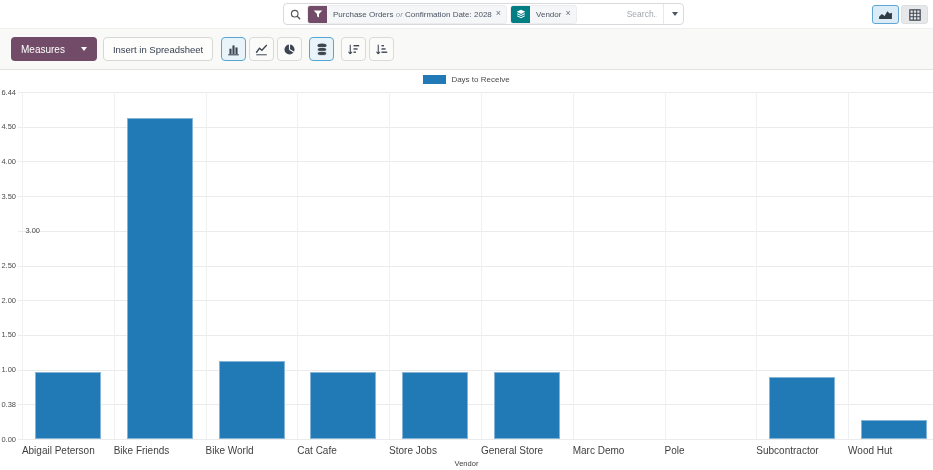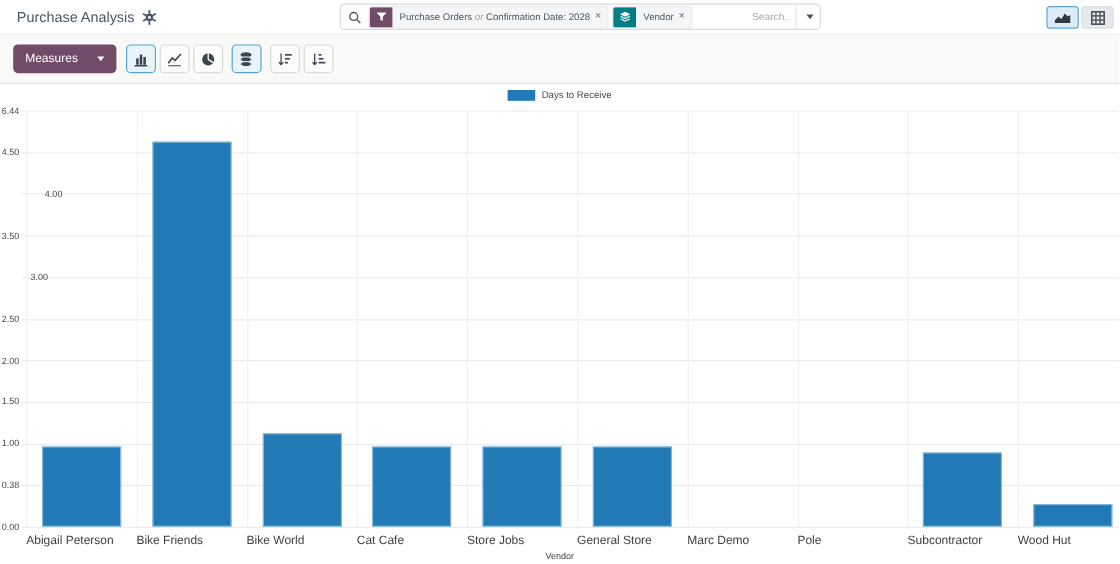--- a/index.html
+++ b/index.html
@@ -65,37 +65,20 @@
   .ylabel{position:absolute;left:0;width:16px;text-align:right;font-size:7.5px;color:#4a4a4a;line-height:9px;}
   .bar{position:absolute;border:1px solid rgba(255,255,255,0.45);box-sizing:border-box;cursor:pointer;}
   .xlabel{position:absolute;width:92px;top:375px;text-align:left;font-size:10px;color:#3f3f3f;white-space:nowrap;}
   .xtitle{position:absolute;top:389px;left:0;right:0;text-align:center;font-size:7.5px;color:#3f3f3f;}
   .ico{display:block;}
 </style>
 </head>
 <body>
 
 <div class="header">
-  <div class="title-wrap">
-    <span class="page-title">Purchase Analysis</span>
-    <span class="gear-btn">
-      <svg class="ico" width="13" height="13" viewBox="0 0 14 14">
-        <g fill="#4b5563">
-          <circle cx="7" cy="7" r="3.4"></circle>
-          <rect x="6.2" y="0.4" width="1.6" height="3.2"></rect>
-          <rect x="6.2" y="0.4" width="1.6" height="3.2" transform="rotate(60 7 7)"></rect>
-          <rect x="6.2" y="0.4" width="1.6" height="3.2" transform="rotate(120 7 7)"></rect>
-          <rect x="6.2" y="0.4" width="1.6" height="3.2" transform="rotate(180 7 7)"></rect>
-          <rect x="6.2" y="0.4" width="1.6" height="3.2" transform="rotate(240 7 7)"></rect>
-          <rect x="6.2" y="0.4" width="1.6" height="3.2" transform="rotate(300 7 7)"></rect>
-        </g>
-        <circle cx="7" cy="7" r="1.3" fill="#fff"></circle>
-      </svg>
-    </span>
-  </div>
 
   <div class="searchbar">
     <span class="mag">
       <svg class="ico" width="11" height="11" viewBox="0 0 14 14">
         <circle cx="6" cy="6" r="4.2" fill="none" stroke="#555" stroke-width="1.4"></circle>
         <path d="M9.2 9.2 L13 13" stroke="#555" stroke-width="1.6"></path>
       </svg>
     </span>
 
     <div class="facet">
@@ -145,20 +128,23 @@
         <path d="M1 5 H13 M1 9 H13 M5 1 V13 M9 1 V13" stroke="#3d4551" stroke-width="1.2"></path>
       </svg>
     </span>
   </div>
 </div>
 
 <div class="toolbar">
   <button class="btn-measures">
     <span>Measures</span>
     <span class="tri-down tri" style="border-top-color:#fff;border-left-width:3px;border-right-width:3px;border-top-width:4px;"></span>
+  </button>
+  <button class="btn-insert">
+    <span>Insert in Spreadsheet</span>
   </button>
 
   <div class="icon-btns">
     <span class="ibtn sel">
       <svg class="ico" width="13" height="13" viewBox="0 0 16 16">
         <path d="M1.5 14.5 H14.5" stroke="#3d4551" stroke-width="1.4"></path>
         <rect x="3" y="7" width="2.6" height="6.5" fill="#3d4551"></rect>
         <rect x="6.7" y="3" width="2.6" height="10.5" fill="#3d4551"></rect>
         <rect x="10.4" y="5.5" width="2.6" height="8" fill="#3d4551"></rect>
       </svg>
@@ -220,21 +206,21 @@
       <div class="ylabel" style="top: 260.4px;">1.50</div>
       <div class="gridline-h" style="top: 230.2px;"></div>
       <div class="ylabel" style="top: 225.7px;">2.00</div>
       <div class="gridline-h" style="top: 195.5px;"></div>
       <div class="ylabel" style="top: 191px;">2.50</div>
       <div class="gridline-h" style="top: 160.8px;"></div>
       <div class="ylabel" style="top: 156.3px; padding-left: 24px;">3.00</div>
       <div class="gridline-h" style="top: 126.1px;"></div>
       <div class="ylabel" style="top: 121.6px;">3.50</div>
       <div class="gridline-h" style="top: 91.4px;"></div>
-      <div class="ylabel" style="top: 86.9px; margin-left: 36px;">4.00</div>
+      <div class="ylabel" style="top: 86.9px;">4.00</div>
       <div class="gridline-h" style="top: 56.7px;"></div>
       <div class="ylabel" style="top: 52.2px;">4.50</div>
       <div class="gridline-h" style="top: 22px;"></div>
       <div class="ylabel" style="top: 17.5px;">6.44</div>
       <div class="gridline-v" style="left: 22px;"></div>
       <div class="gridline-v" style="left: 113.8px;"></div>
       <div class="gridline-v" style="left: 205.6px;"></div>
       <div class="gridline-v" style="left: 297.4px;"></div>
       <div class="gridline-v" style="left: 389.2px;"></div>
       <div class="gridline-v" style="left: 481px;"></div>

